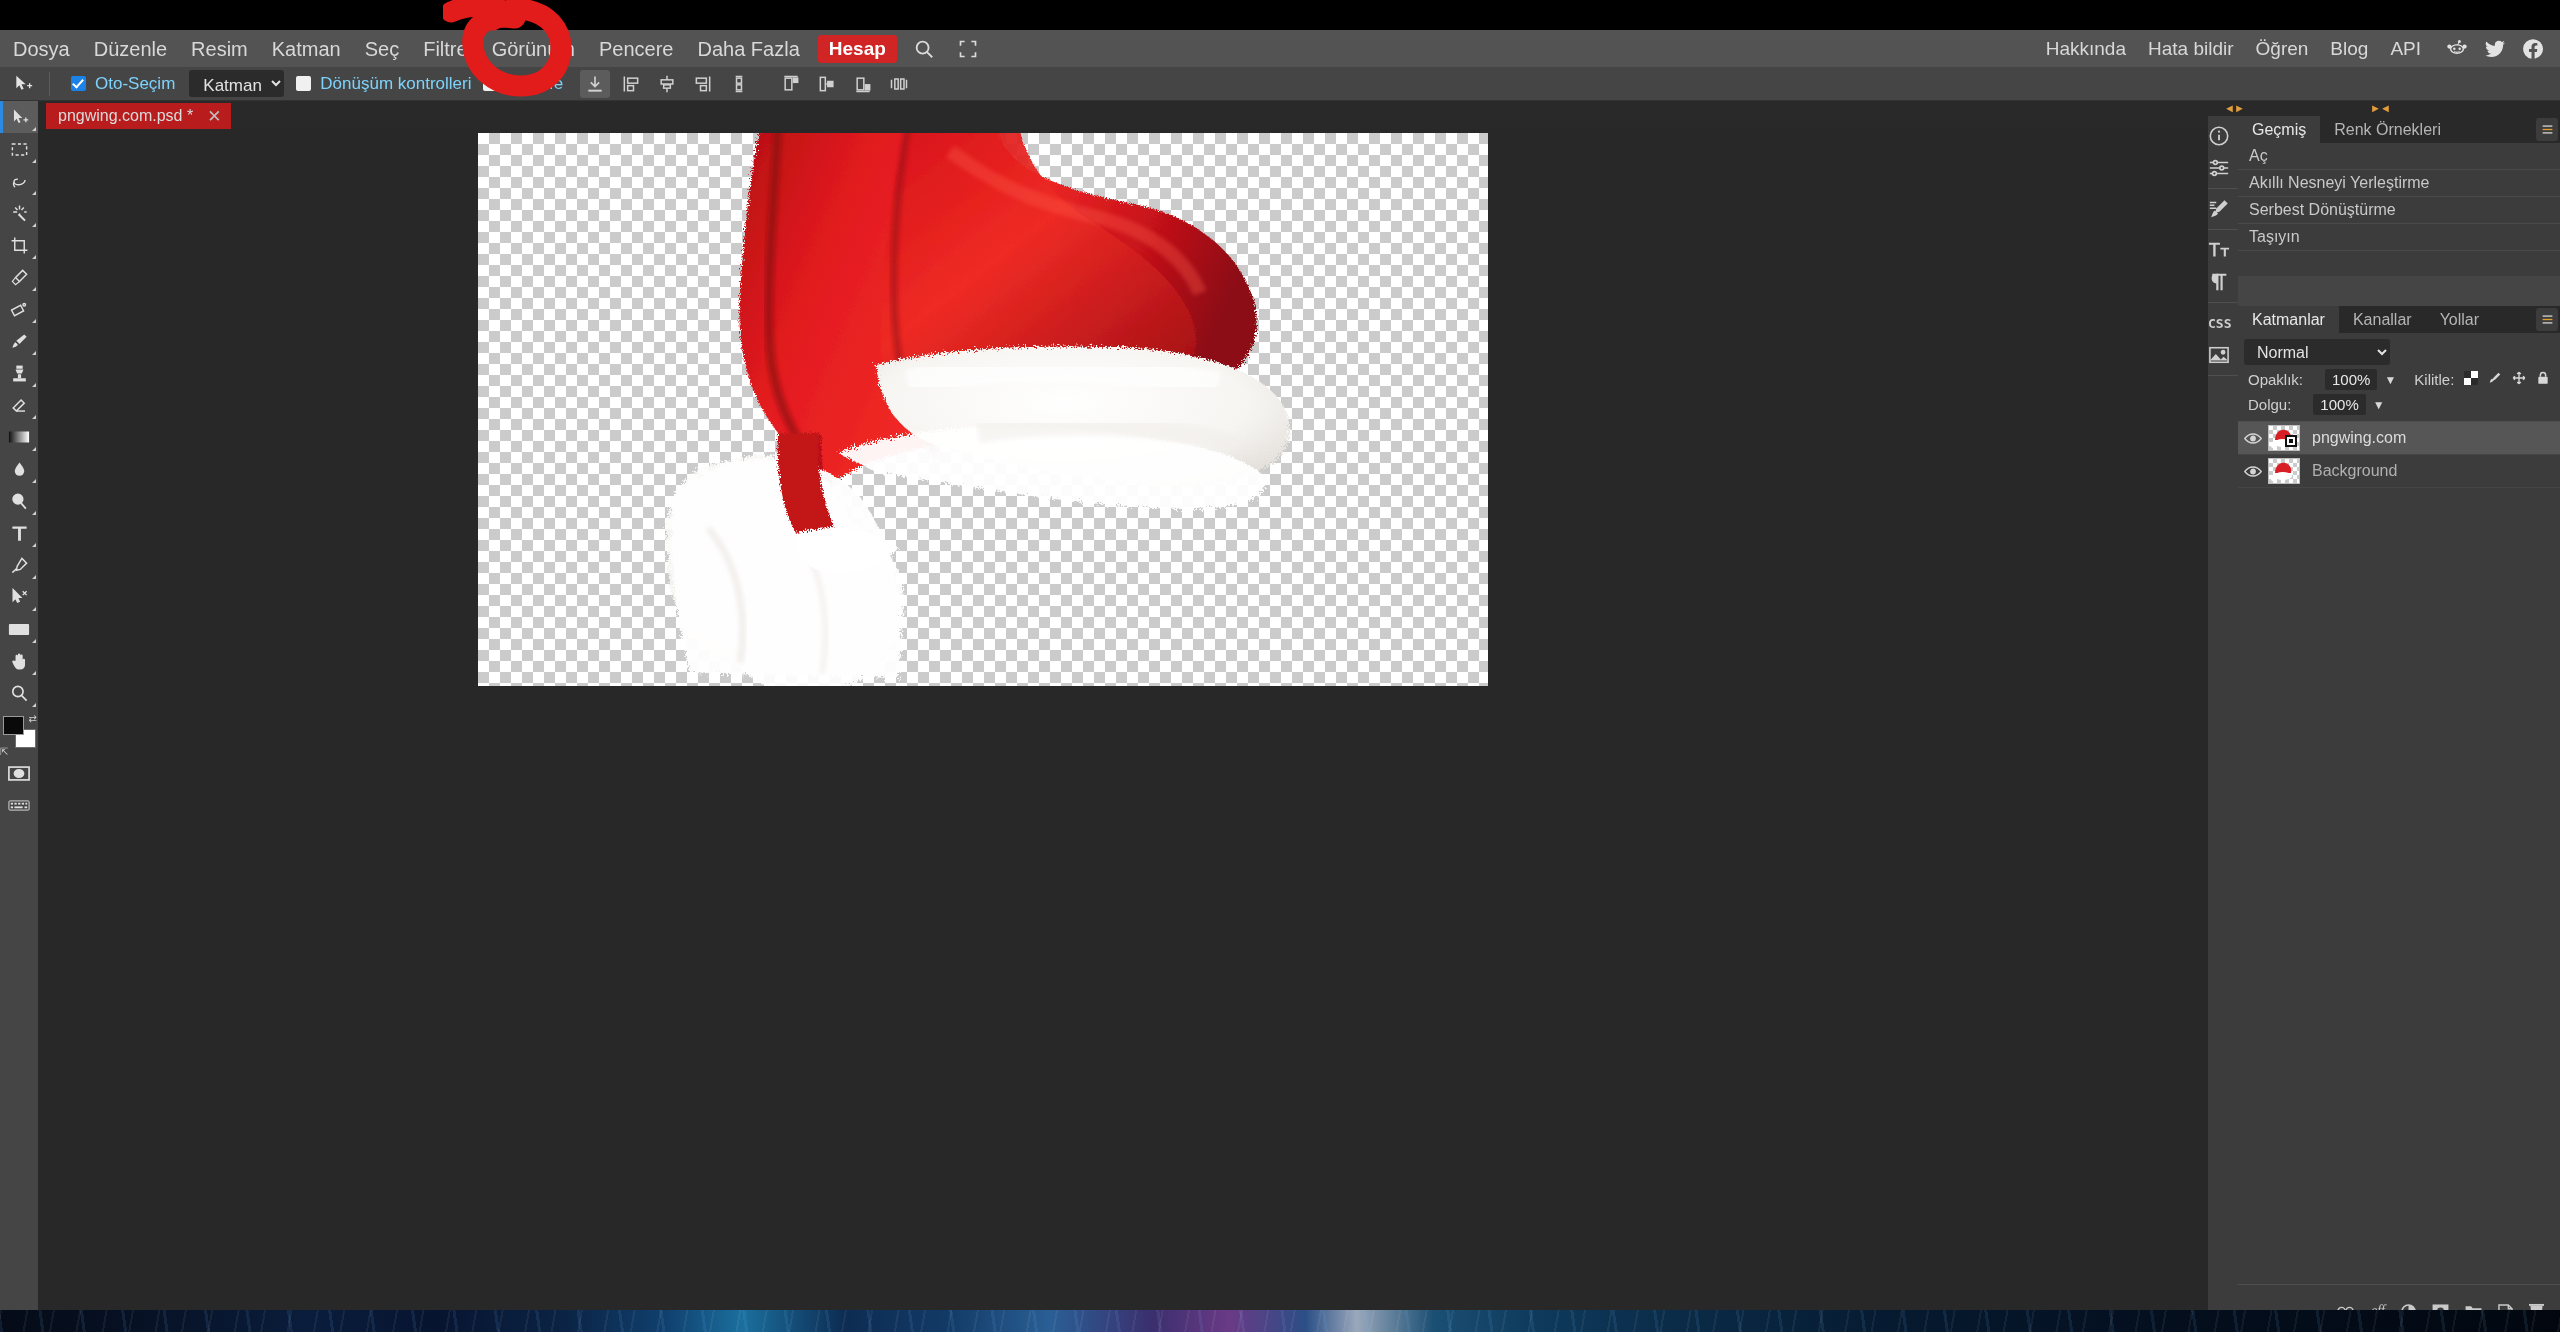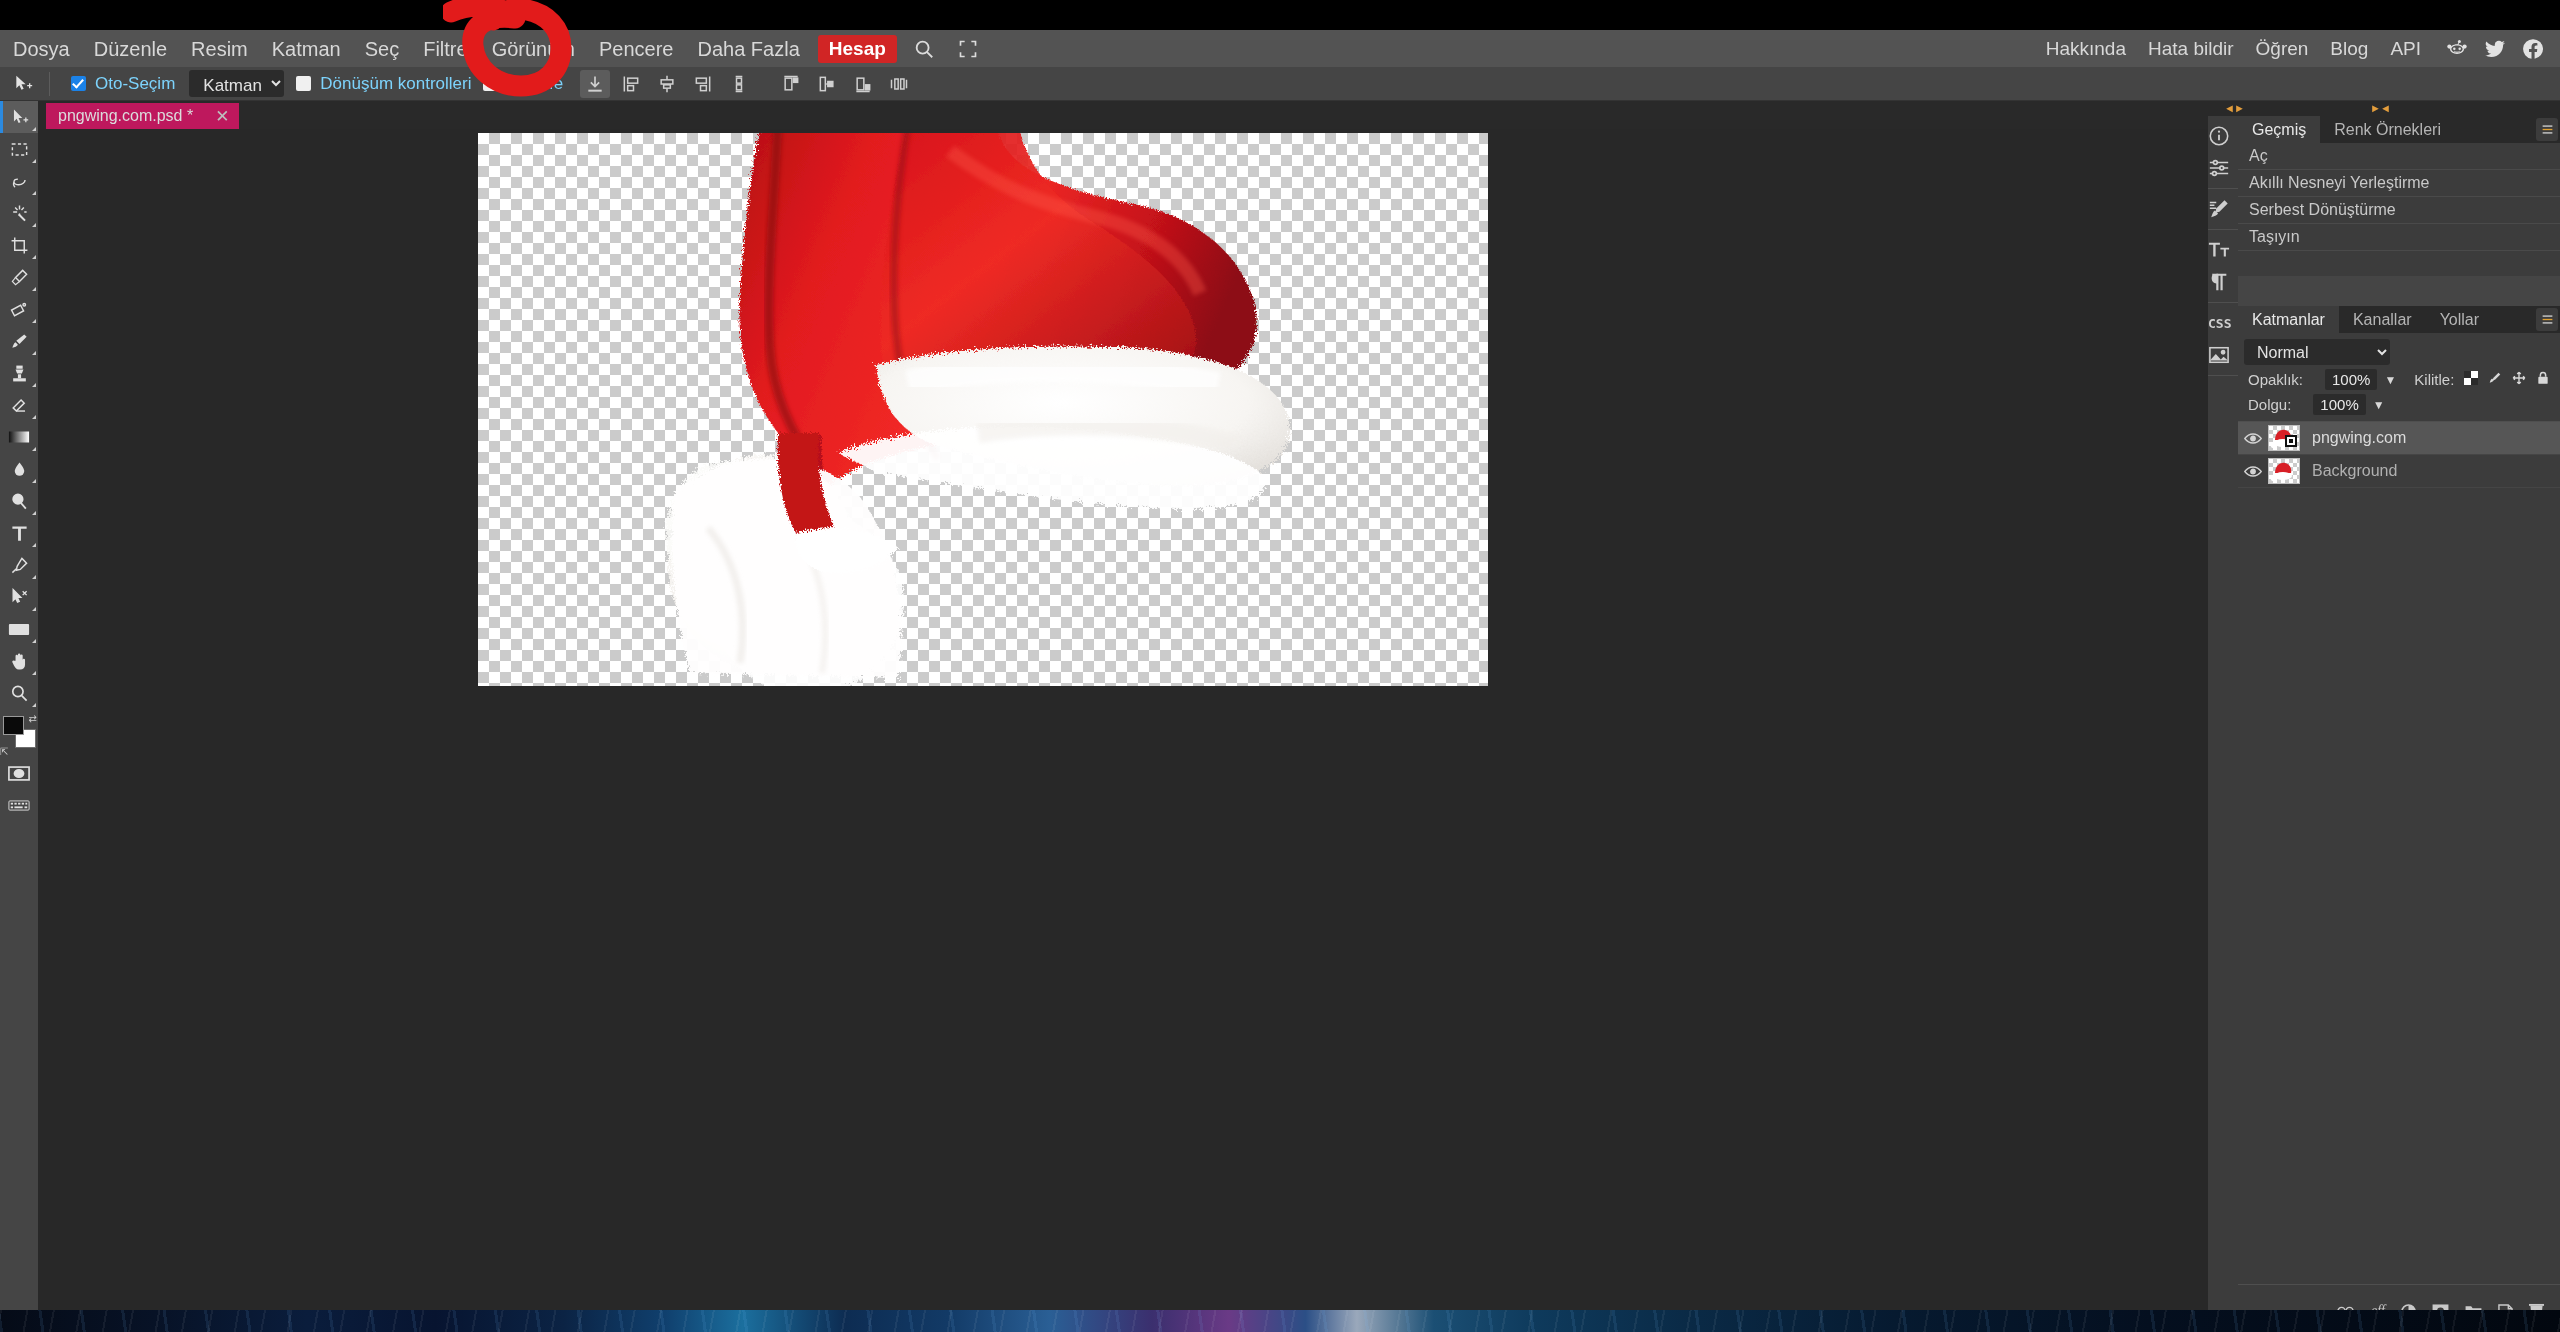--- a/index.html
+++ b/index.html
@@ -131,22 +131,22 @@
   .sw-swap { position: absolute; right: 1px; top: 0px; font-size: 10px; color: #d0d0d0; }
   .sw-reset { position: absolute; left: 0px; bottom: 0px; font-size: 10px; color: #d0d0d0; }
 
   
   .tabstrip {
     position: absolute; left: 38px; top: 101px; right: 350px; height: 28px;
     background: #292929;
   }
   .doctab {
     position: absolute; left: 8px; top: 2px; height: 26px;
-    background: #be185d; color: #dcdcdc;
-    display: flex; align-items: center; gap: 22px;
+    background: #b91c1c; color: #dcdcdc;
+    display: flex; align-items: center; gap: 14px;
     padding: 0 10px 0 12px; font-size: 16px; white-space: nowrap;
   }
   .doctab .closex { color: #bdbdbd; font-size: 17px; line-height: 1; }
 
   
   .workspace {
     position: absolute; left: 38px; top: 129px; right: 0; bottom: 22px;
     background: #282828;
   }
   .canvas-wrap {

